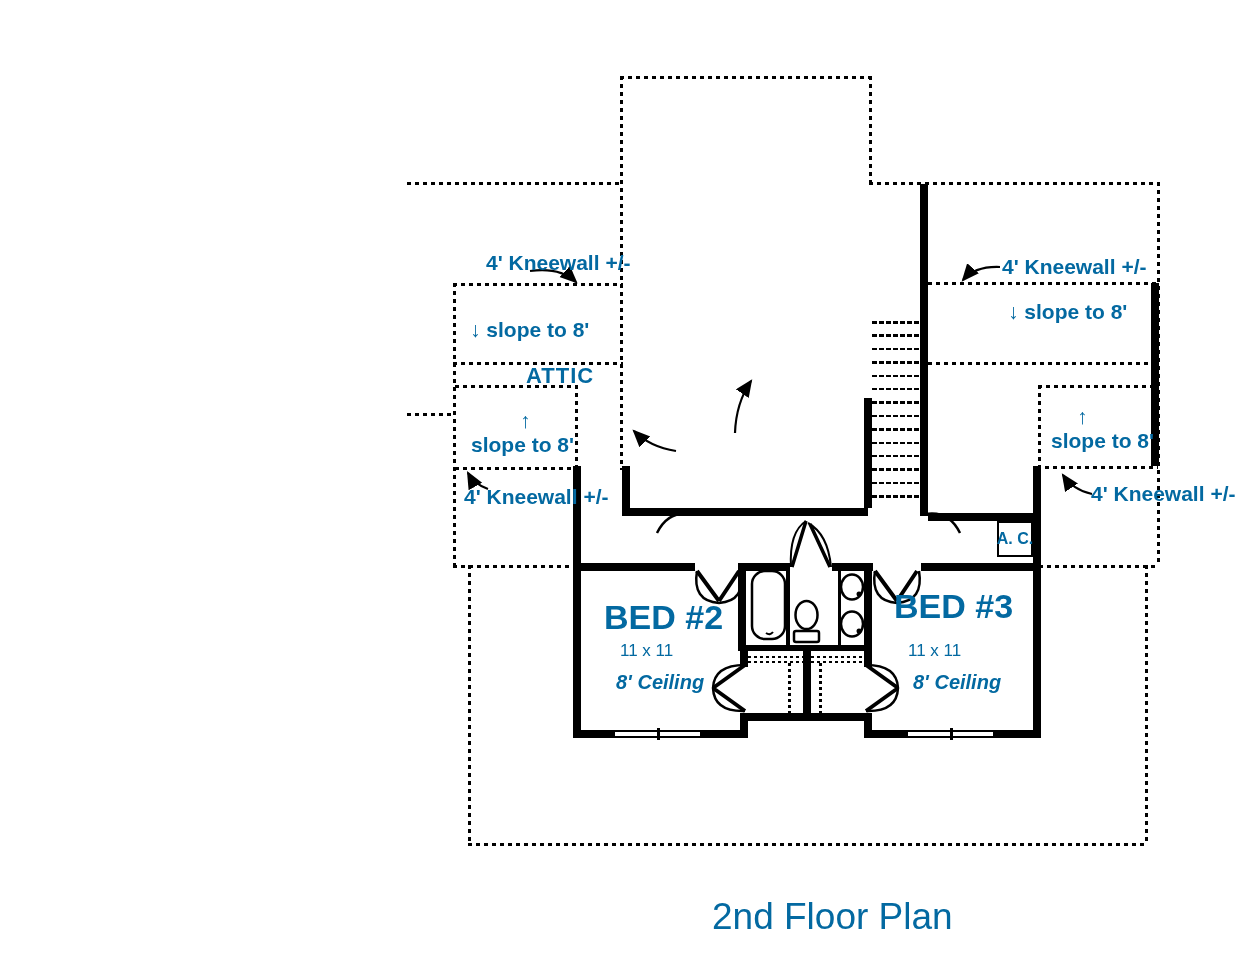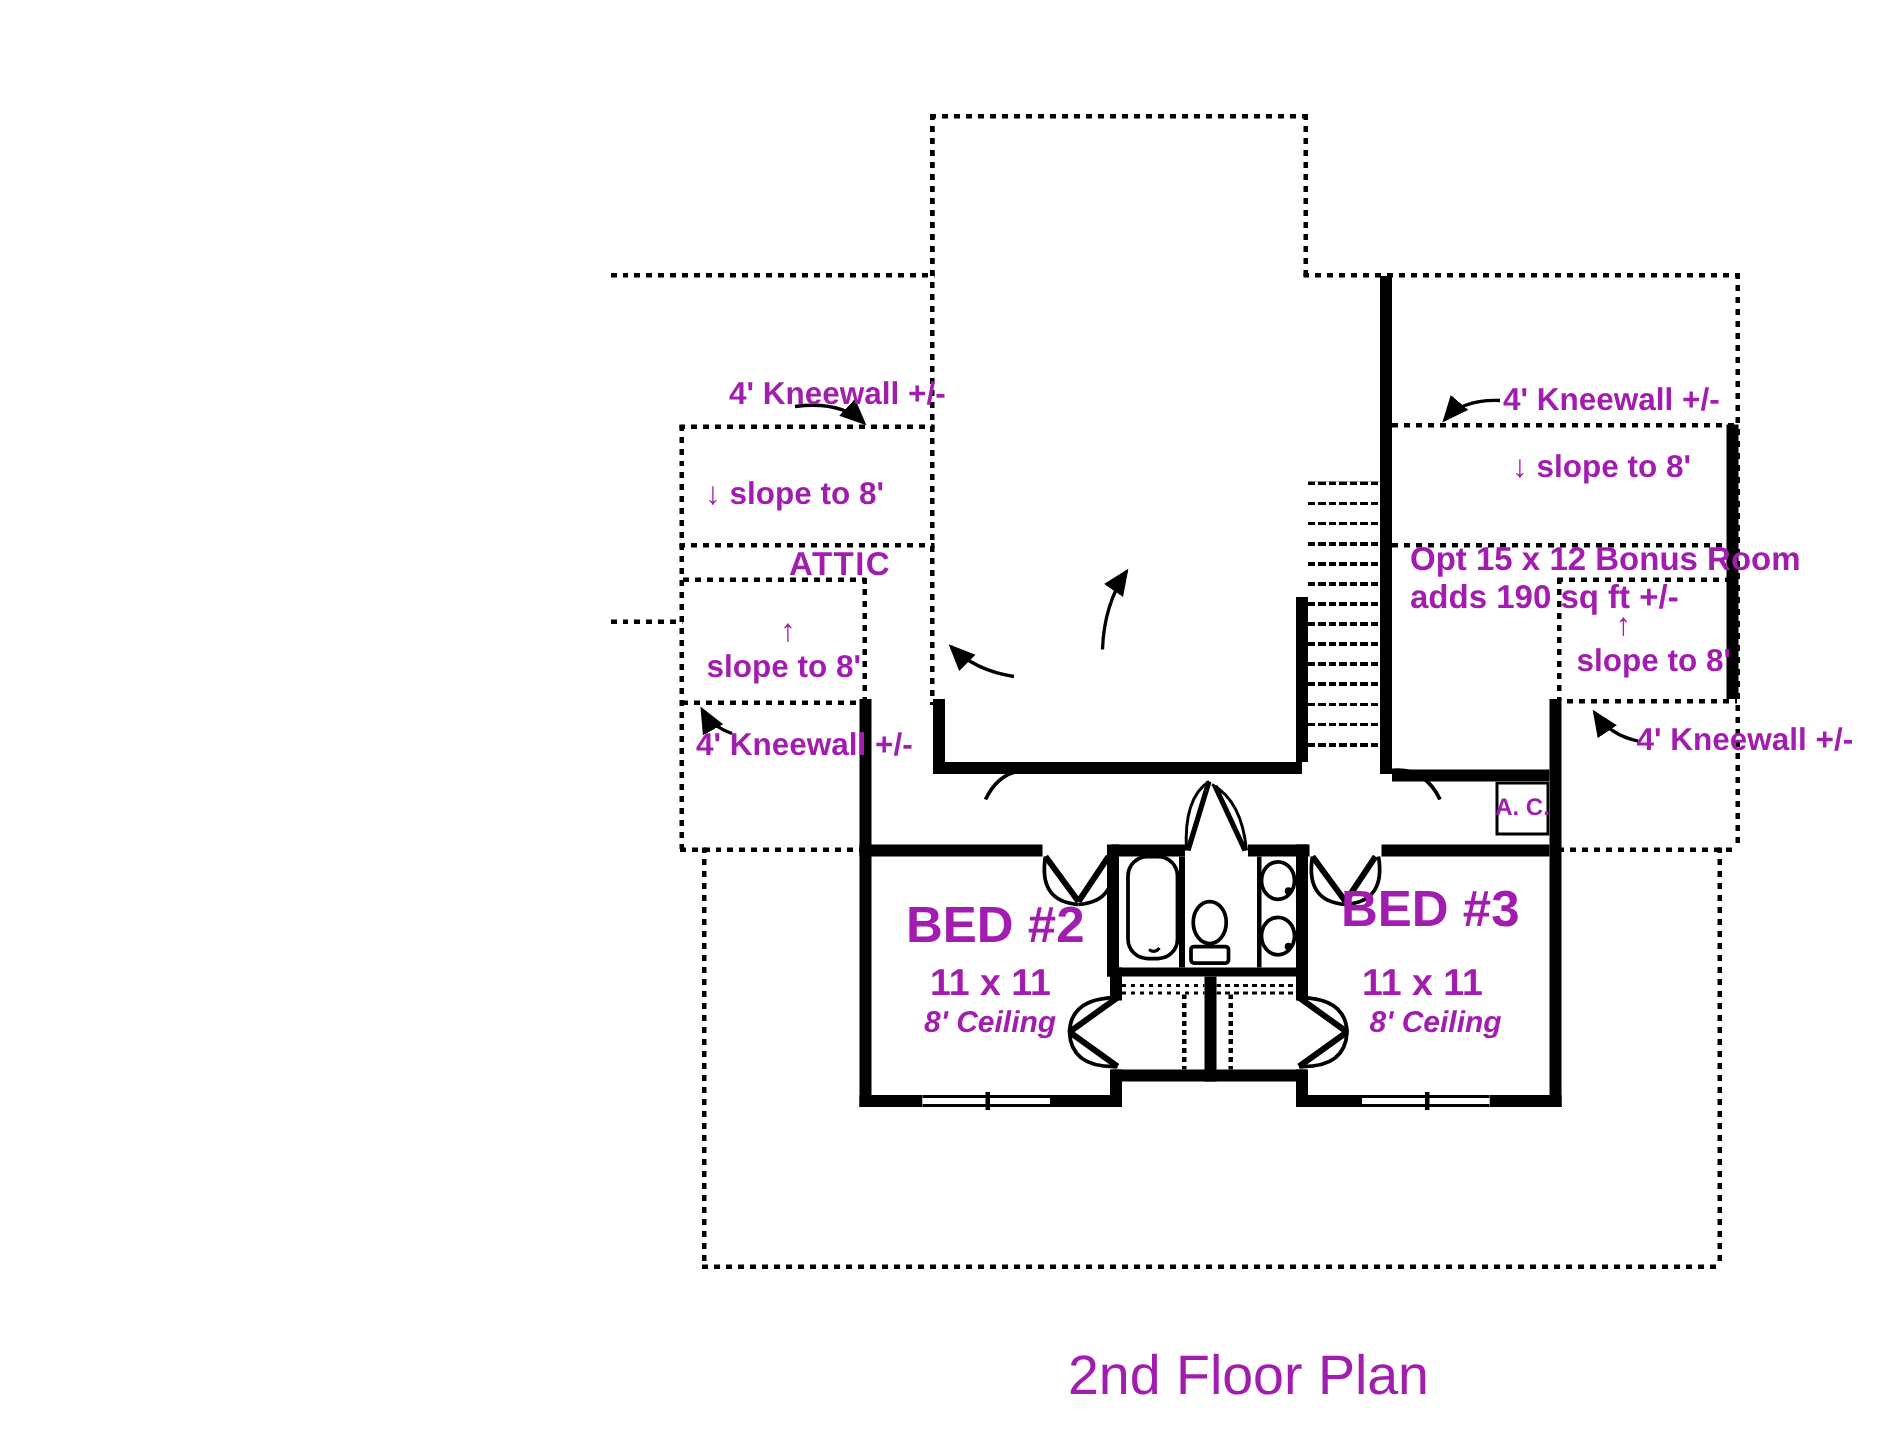--- a/index.html
+++ b/index.html
@@ -1,18 +1,18 @@
 <!DOCTYPE html>
 <html><head>
 <meta charset="utf-8">
 <style>
   html,body{margin:0;padding:0;background:#ffffff;}
   #plan{
     position:relative;width:1260px;height:965px;background:#ffffff;
-    font-family:"Liberation Sans", sans-serif;color:#a21caf;overflow:hidden;
+    font-family:"Liberation Sans", sans-serif;color:#0369a1;overflow:hidden;
   }
   
   .dh{position:absolute;height:3px;background:repeating-linear-gradient(90deg,#000 0 4px,transparent 4px 8px);}
   .dv{position:absolute;width:3px;background:repeating-linear-gradient(180deg,#000 0 4px,transparent 4px 8px);}
   .dh2{position:absolute;height:2px;background:repeating-linear-gradient(90deg,#000 0 3px,transparent 3px 6px);}
   .dv2{position:absolute;width:3px;background:repeating-linear-gradient(180deg,#000 0 3px,transparent 3px 6px);}
   
   .wall{position:absolute;background:#000;}
   
   .stairs{position:absolute;
@@ -21,21 +21,21 @@
       repeating-linear-gradient(180deg,#000 0 2.5px,transparent 2.5px 13.4px);}
   
   .window{position:absolute;height:8px;box-sizing:border-box;background:#fff;
     border-top:2px solid #000;border-bottom:2px solid #000;}
   .tick{position:absolute;background:#000;}
   
   .lbl{position:absolute;font-weight:bold;font-size:21px;white-space:nowrap;line-height:1.1;}
   .lbl-lg{position:absolute;font-weight:bold;font-size:22px;white-space:nowrap;line-height:1.15;}
   .attic-lbl{position:absolute;font-weight:bold;font-size:22px;letter-spacing:1px;white-space:nowrap;}
   .room-name{position:absolute;font-weight:bold;font-size:34px;white-space:nowrap;}
-  .room-size{position:absolute;font-weight:bold;font-size:25px;white-space:nowrap;text-align:right;}
+  .room-size{position:absolute;font-weight:normal;font-size:17px;white-space:nowrap;text-align:right;}
   .room-ceil{position:absolute;font-weight:bold;font-style:italic;font-size:20px;white-space:nowrap;}
   .ac-box{position:absolute;left:997px;top:521px;width:36px;height:36px;box-sizing:border-box;
     border:2px solid #000;background:#fff;display:flex;align-items:center;justify-content:center;
     font-weight:bold;font-size:16px;white-space:nowrap;}
   .title{position:absolute;font-size:37px;font-weight:400;white-space:nowrap;text-align:center;}
   .ctr{text-align:center;}
   svg.overlay{position:absolute;left:0;top:0;pointer-events:none;}
 </style>
 </head>
 <body>
@@ -190,24 +190,20 @@
   </div>
   <div class="lbl" style="left:471px;top:433px;">slope to 8'</div>
   <div class="lbl" style="left:464px;top:485px;">4' Kneewall +/-</div>
 
 
   <div class="lbl" style="left:1002px;top:255px;">4' Kneewall +/-</div>
   <div class="lbl" style="left:1008px;top:300px;">
     <span>↓</span>
     <span>slope to 8'</span>
   </div>
-  <div class="lbl-lg" style="left:940px;top:360px;">
-    <span>Opt 15 x 12 Bonus Room</span><br>
-    <span>adds 190 sq ft +/-</span>
-  </div>
   <div class="lbl" style="left:1077px;top:405px;">
     <span>↑</span>
   </div>
   <div class="lbl" style="left:1051px;top:429px;">slope to 8'</div>
   <div class="lbl" style="left:1091px;top:482px;">4' Kneewall +/-</div>
 
   <div class="ac-box">A. C.</div>
 
   <div class="room-name" style="left:604px;top:598px;">BED #2</div>
   <div class="room-size" style="left:620px;top:641px;">11 x 11</div>

